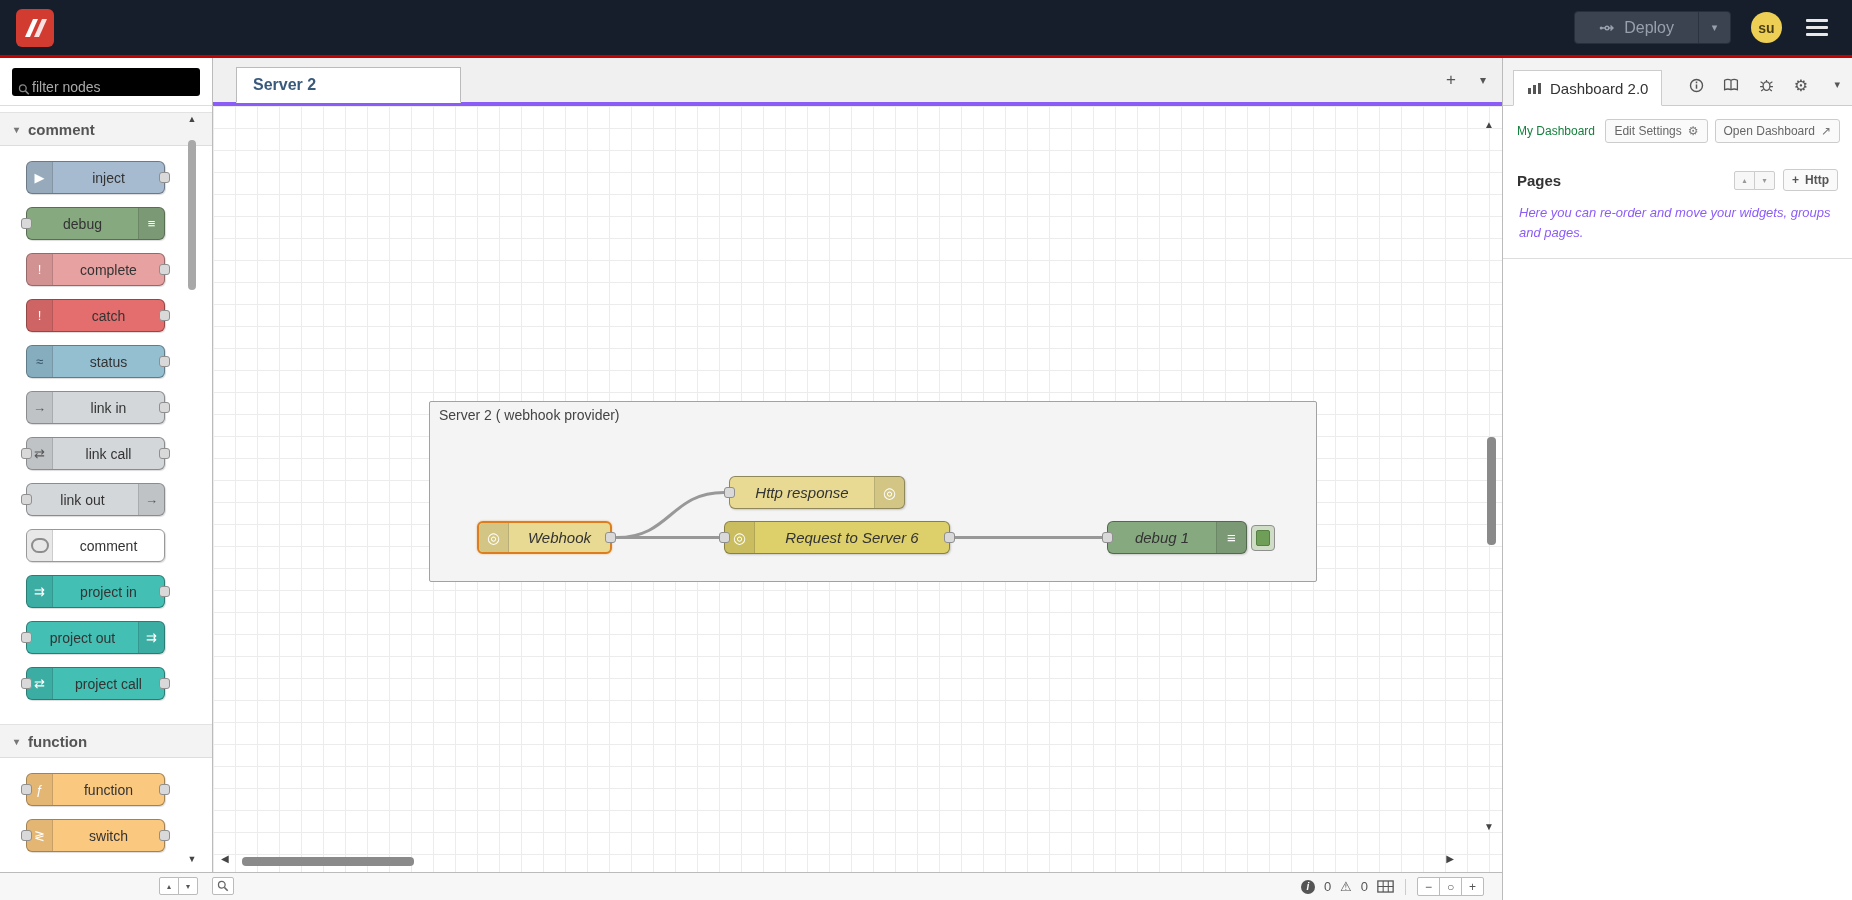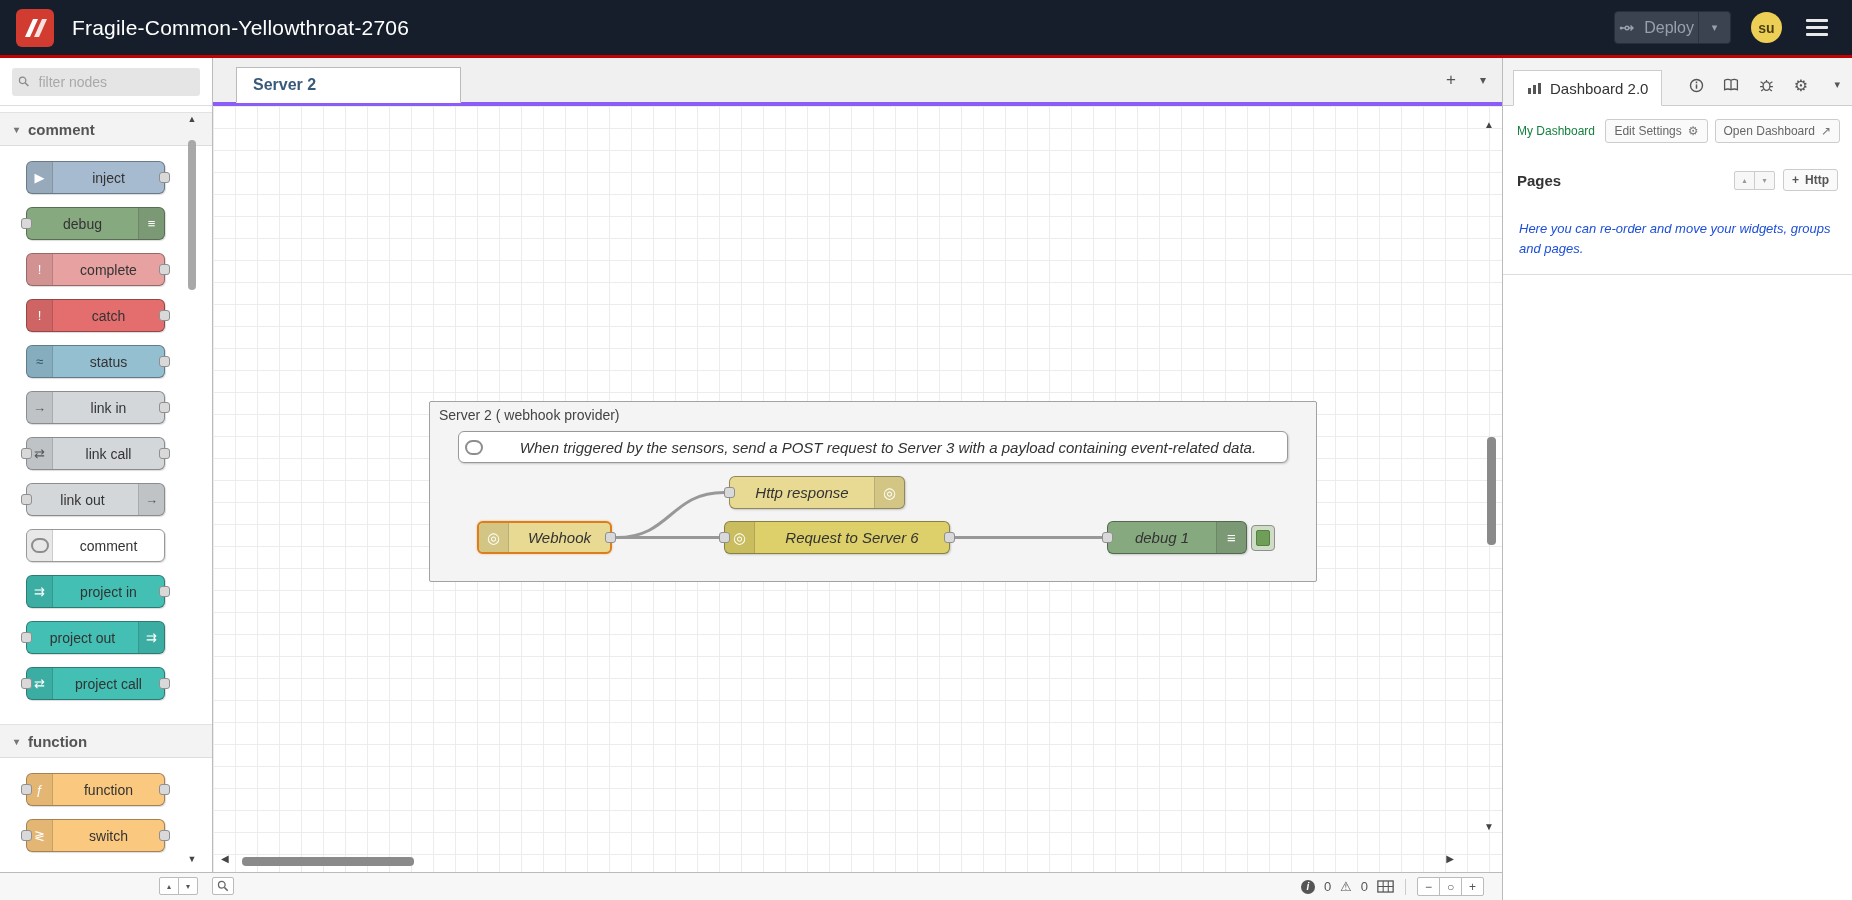--- a/index.html
+++ b/index.html
@@ -7,34 +7,34 @@
   *{box-sizing:border-box}
 
   
   .header{position:absolute;left:0;top:0;width:1852px;height:55px;background:#161e2b;
     display:flex;align-items:center;color:#fff;z-index:30}
   .logo{margin-left:16px;display:flex;align-items:center}
   .app-title{margin-left:18px;font-size:21px;font-weight:400;letter-spacing:.2px;color:#fff}
   .header-right{margin-left:auto;display:flex;align-items:center;gap:20px;margin-right:20px}
   .deploy{display:flex;height:33px;border-radius:4px;overflow:hidden;border:1px solid #272f3d;
     background:#3b4351;color:#98a0ad}
-  .deploy-main{display:flex;align-items:center;gap:9px;padding:0 4px;font-size:16px}
+  .deploy-main{display:flex;align-items:center;gap:9px;padding:0 24px;font-size:16px}
   .deploy-caret{width:32px;display:flex;align-items:center;justify-content:center;
     border-left:1px solid #2b3240;font-size:11px;color:#98a0ad}
   .avatar{width:31px;height:31px;border-radius:50%;background:#eecf55;color:#4a3f14;
     display:flex;align-items:center;justify-content:center;font-size:14px;font-weight:bold}
   .hamburger{display:flex;flex-direction:column;gap:4px;cursor:pointer;padding:4px}
   .hamburger span{display:block;width:22px;height:3px;background:#e8e8e8;border-radius:1px}
   .red-line{position:absolute;left:0;top:55px;width:1852px;height:3px;background:#c40000;z-index:30}
 
   
   .palette-head{position:absolute;left:0;top:58px;width:213px;height:48px;background:#fff;
     border-right:1px solid #bbb;border-bottom:1px solid #ddd;display:flex;align-items:center;z-index:20}
-  .filter-box{margin:0 12px;flex:1;height:28px;display:flex;align-items:center;gap:7px;
-    padding:0 6px;background:#e5e5e5;border-radius:3px}
+  .filter-box{margin:0 12px;flex:1;height:28px;display:flex;align-items:flex-end;
+    padding:0 6px;background:#000000;border-radius:3px}
   .filter-box input{border:none;outline:none;width:100%;font-size:14px;color:#666;
     font-family:"Liberation Sans",sans-serif;background:transparent}
   .filter-box input::placeholder{color:#a9a9a9}
 
   .tabstrip{position:absolute;left:213px;top:58px;width:1289px;height:48px;background:#f0f0f0;
     border-bottom:4px solid #8b5cf6;z-index:20}
   .wtab{position:absolute;left:23px;bottom:-1px;height:36px;width:225px;background:#fff;
     border:1px solid #bbb;border-bottom:1px solid #fff;display:flex;align-items:center;
     padding-left:16px;font-size:16px;font-weight:bold;color:#3a5a7c}
   .tab-add,.tab-menu{position:absolute;bottom:9px;width:26px;height:26px;display:flex;
@@ -132,21 +132,21 @@
   .sb-tab.inactive{background:#f0f0f0;border:1px solid #ddd;border-bottom:none;margin-left:22px}
   .pg-row{display:flex;align-items:center;margin:18px 14px 0 14px}
   .pg-title{font-size:15px;font-weight:bold;color:#333}
   .pg-btns{margin-left:auto;display:flex;align-items:center;gap:8px}
   .mini-pair{display:flex}
   .mini{width:21px;height:19px;border:1px solid #ccc;background:#f7f7f7;color:#999;font-size:8px;
     display:flex;align-items:center;justify-content:center;cursor:pointer}
   .mini:first-child{border-radius:2px 0 0 2px}
   .mini:last-child{border-radius:0 2px 2px 0;margin-left:-1px}
   .sb-btn.page{padding:3px 8px;font-weight:bold;color:#555}
-  .helper{margin:28px 16px 0 16px;font-size:13px;font-style:italic;color:#1d4ed8;line-height:1.5}
+  .helper{margin:12px 16px 0 16px;font-size:13px;font-style:italic;color:#8b5cf6;line-height:1.5}
   .sb-divider{margin-top:16px;border-top:1px solid #ddd}
 
   
   .footer{position:absolute;left:0;bottom:0;width:1502px;height:28px;background:#f7f7f7;
     border-top:1px solid #bbb;z-index:15}
   .f-left{position:absolute;left:159px;top:4px;display:flex;align-items:center;gap:14px}
   .pair{display:flex}
   .btn-xs{width:20px;height:18px;border:1px solid #bbb;background:#fff;display:flex;align-items:center;
     justify-content:center;font-size:8px;color:#555;cursor:pointer}
   .pair .btn-xs:first-child{border-radius:2px 0 0 2px}
@@ -168,21 +168,20 @@
 <body>
 
 <div class="header">
   <div class="logo">
     <svg width="38" height="38" viewBox="0 0 38 38">
       <rect width="38" height="38" rx="6" fill="#d13b30"></rect>
       <path d="M9 28 L17 10 H22 L14 28 Z" fill="#fff"></path>
       <path d="M18 28 L26 10 H31 L23 28 Z" fill="#fff" opacity=".85"></path>
     </svg>
   </div>
-  <div class="app-title">Fragile-Common-Yellowthroat-2706</div>
   <div class="header-right">
     <div class="deploy">
       <div class="deploy-main">
         <svg width="16" height="14" viewBox="0 0 16 14">
           <path d="M2 7 H6" stroke="#9aa1ae" stroke-width="1.4" fill="none"></path>
           <circle cx="8" cy="7" r="1.8" fill="none" stroke="#9aa1ae" stroke-width="1.4"></circle>
           <circle cx="2.2" cy="7" r="1.5" fill="#9aa1ae"></circle>
           <path d="M10 7 H13.5 M11.5 4.5 L14 7 L11.5 9.5" fill="none" stroke="#9aa1ae" stroke-width="1.4"></path>
         </svg>
         <span>Deploy</span>
@@ -344,24 +343,20 @@
 <div class="canvas">
   <div id="flow-layer">
     <div class="flow-group" style="left: 216px; top: 295px; width: 888px; height: 181px;">
         <div class="group-label">Server 2 ( webhook provider)</div>
       </div>
       <svg id="wires">
         <path d="M 404 431.5 C 457.5 431.5 457.5 386.5 511 386.5" class="wire"></path>
         <path d="M 404 431.5 C 455 431.5 455 431.5 506 431.5" class="wire"></path>
         <path d="M 742 431.5 C 815.5 431.5 815.5 431.5 889 431.5" class="wire"></path>
       </svg>
-  <div class="flow-node comment" style="left: 245px; top: 325px; width: 830px; height: 32px; background: rgb(255, 255, 255);">
-        <span class="icon-box left bubble"></span>
-        <span class="label">When triggered by the sensors, send a POST request to Server 3 with a payload containing event-related data.</span>
-      </div>
       <div class="flow-node" style="left: 516px; top: 370px; width: 176px; height: 33px; background: rgb(232, 218, 147);">
         <span class="icon-box right">◎</span>
         <span class="label">Http response</span>
         <span class="port in"></span>
       </div>
       <div class="flow-node selected" style="left: 264px; top: 415px; width: 135px; height: 33px; background: rgb(232, 218, 147);">
         <span class="icon-box left">◎</span>
         <span class="label">Webhook</span>
         <span class="port out"></span>
       </div>

